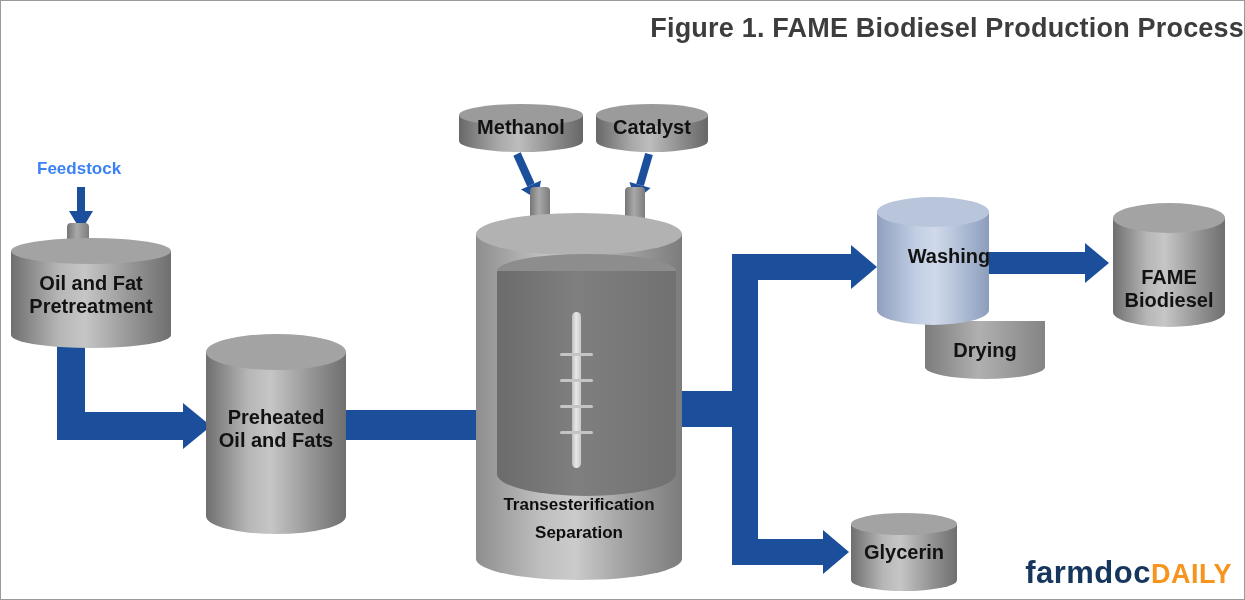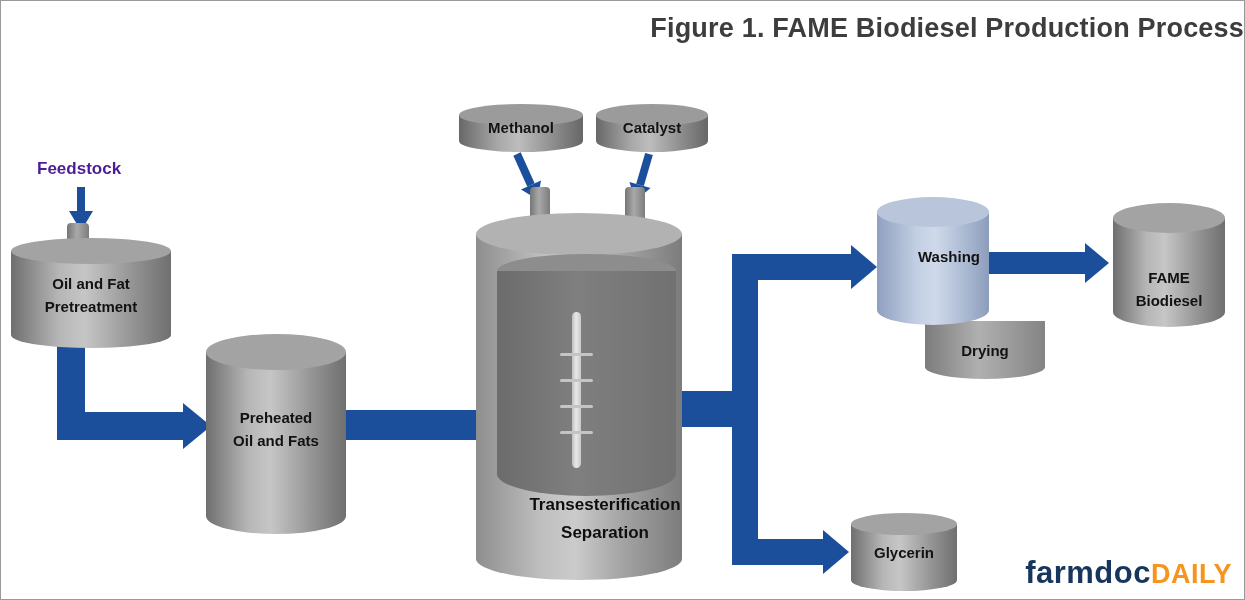--- a/index.html
+++ b/index.html
@@ -22,34 +22,34 @@
     border-radius:50%; background:var(--lid); z-index:2;
   }
   .cyl .bod {
     position:absolute; left:0; right:0; top:calc(var(--eh) / 2); bottom:0;
     background:var(--grad);
     border-radius:0 0 50% 50% / 0 0 calc(var(--eh)/2) calc(var(--eh)/2);
     z-index:1;
   }
   .cyl .lbl, .boxnode .lbl {
     position:absolute; left:0; width:100%; text-align:center; z-index:5;
-    font-weight:bold; color:#121212; font-size:15px; line-height:23px;
+    font-weight:bold; color:#121212; font-size:20px; line-height:23px;
   }
   .gray  { --lid:#a3a3a3; --grad:linear-gradient(90deg,#6f6f6f 0%,#b6b6b6 30%,#c6c6c6 46%,#949494 76%,#6f6f6f 100%); }
   .dark  { --lid:#9b9b9b; --grad:linear-gradient(90deg,#686868 0%,#a9a9a9 32%,#bdbdbd 48%,#8a8a8a 78%,#676767 100%); }
   .blue  { --lid:#b9c5db; --grad:linear-gradient(90deg,#8fa0bf 0%,#c2cee3 35%,#cfd9ea 52%,#a9b8d1 80%,#8c9dbc 100%); }
 
   .nub {
     position:absolute; z-index:0;
     background:linear-gradient(90deg,#757575,#a9a9a9 45%,#7c7c7c);
     border-radius:4px 4px 0 0;
   }
 
   
-  #feedstock-label { position:absolute; left:36px; top:158px; font-size:17px; font-weight:bold; color:#4c1d95; }
+  #feedstock-label { position:absolute; left:36px; top:158px; font-size:17px; font-weight:bold; color:#3b82f6; }
 
   #pretreatment { left:10px;  top:237px; width:160px; height:110px; --eh:26px; }
   #preheated    { left:205px; top:333px; width:140px; height:200px; --eh:36px; }
   #methanol     { left:458px; top:103px; width:124px; height:48px;  --eh:22px; }
   #catalyst     { left:595px; top:103px; width:112px; height:48px;  --eh:22px; }
   #washing      { left:876px; top:196px; width:112px; height:128px; --eh:30px; }
   #fame         { left:1112px;top:202px; width:112px; height:124px; --eh:30px; }
   #glycerin     { left:850px; top:512px; width:106px; height:78px;  --eh:22px; }
 
   #drying {
@@ -84,21 +84,21 @@
   #reactor .lbl { color:#0e0e0e; font-size:17px; line-height:28px; }
 
   
   #pretreatment .lbl { top:34px; }
   #preheated .lbl    { top:72px; }
   #methanol .lbl     { top:12px; }
   #catalyst .lbl     { top:12px; }
   #washing .lbl      { top:48px;margin-left:16px; }
   #fame .lbl         { top:35px;margin-top:28px; }
   #glycerin .lbl     { top:28px; }
-  #reactor .lbl      { top:278px;padding-left:26px; }
+  #reactor .lbl      { top:278px; }
 
   
   #brand { position:absolute; right:12px; bottom:8px; display:flex; align-items:baseline; z-index:6; }
   #brand .farmdoc { font-size:31px; font-weight:bold; color:#17365d; letter-spacing:0.5px; }
   #brand .daily   { font-size:27px; font-weight:bold; color:#f7941e; letter-spacing:0.5px; }
 </style>
 </head>
 <body>
 
 <div id="canvas">

